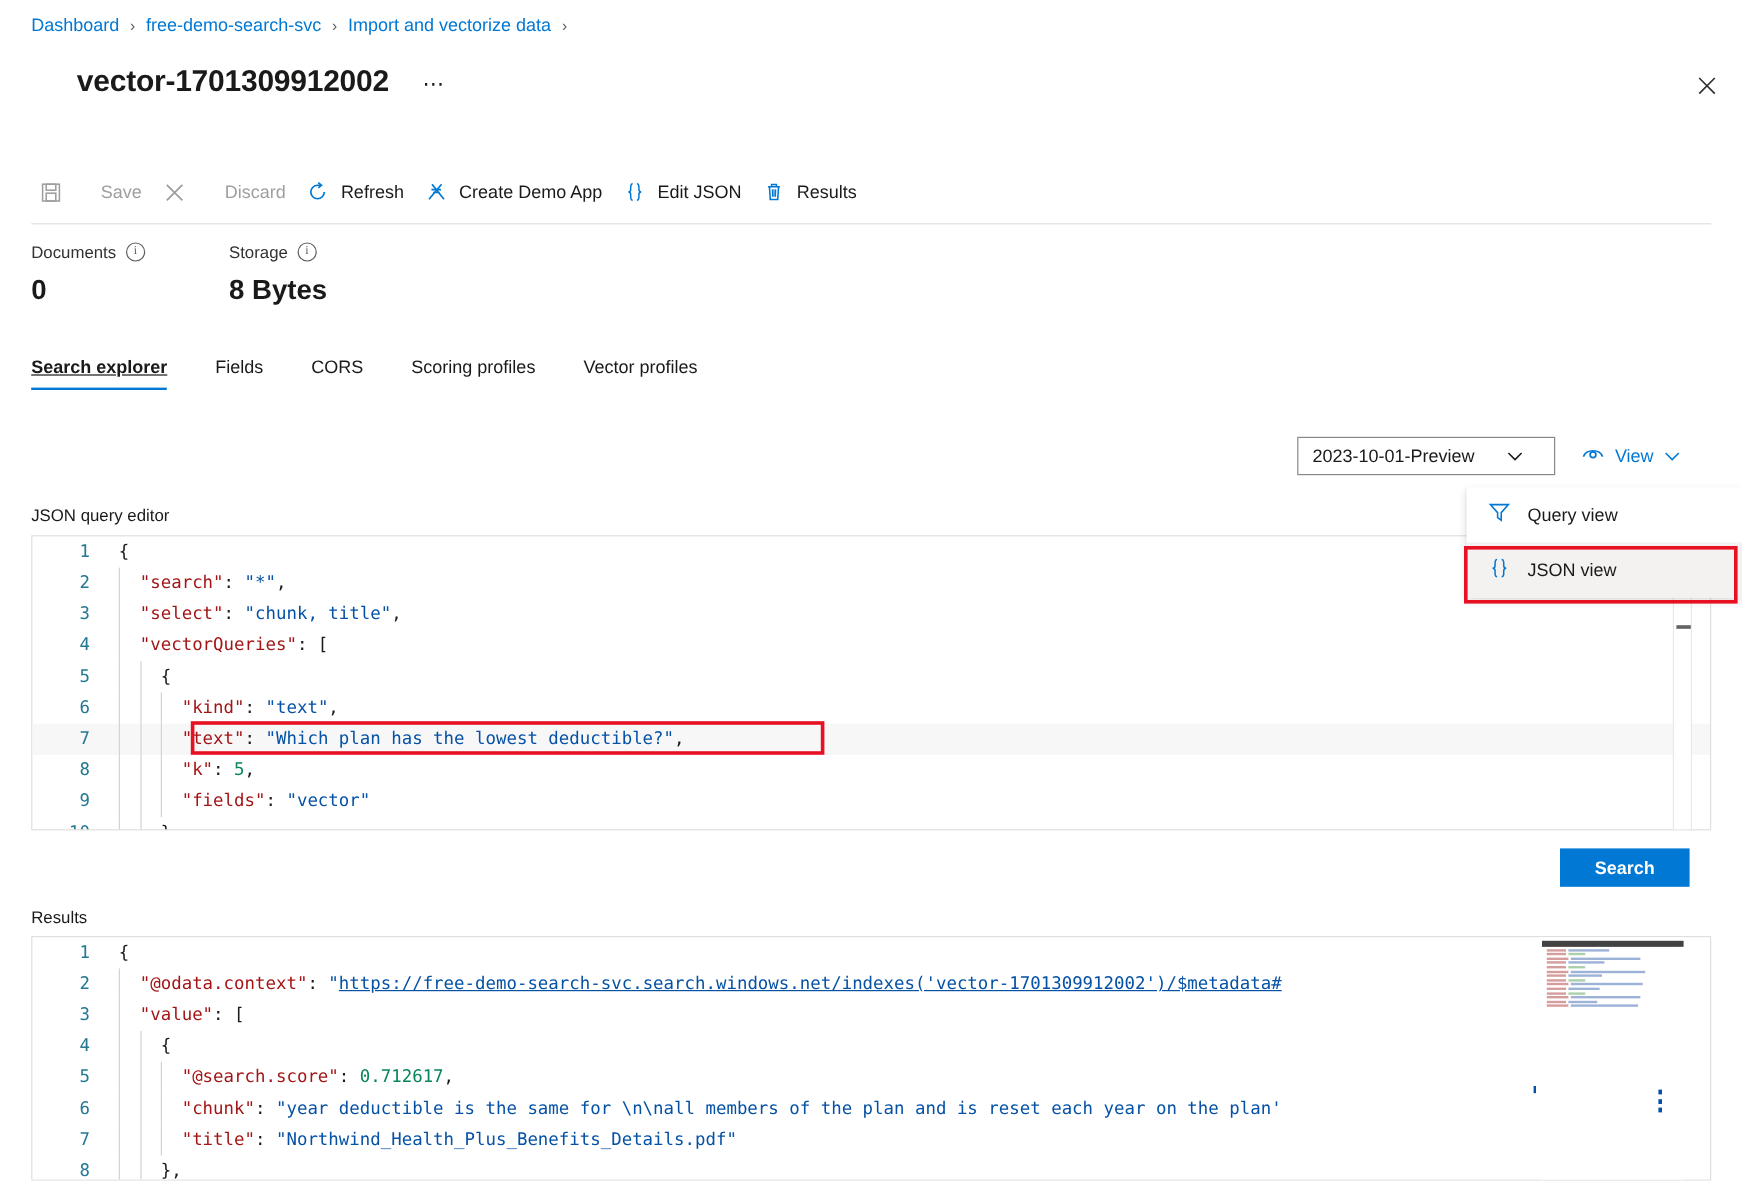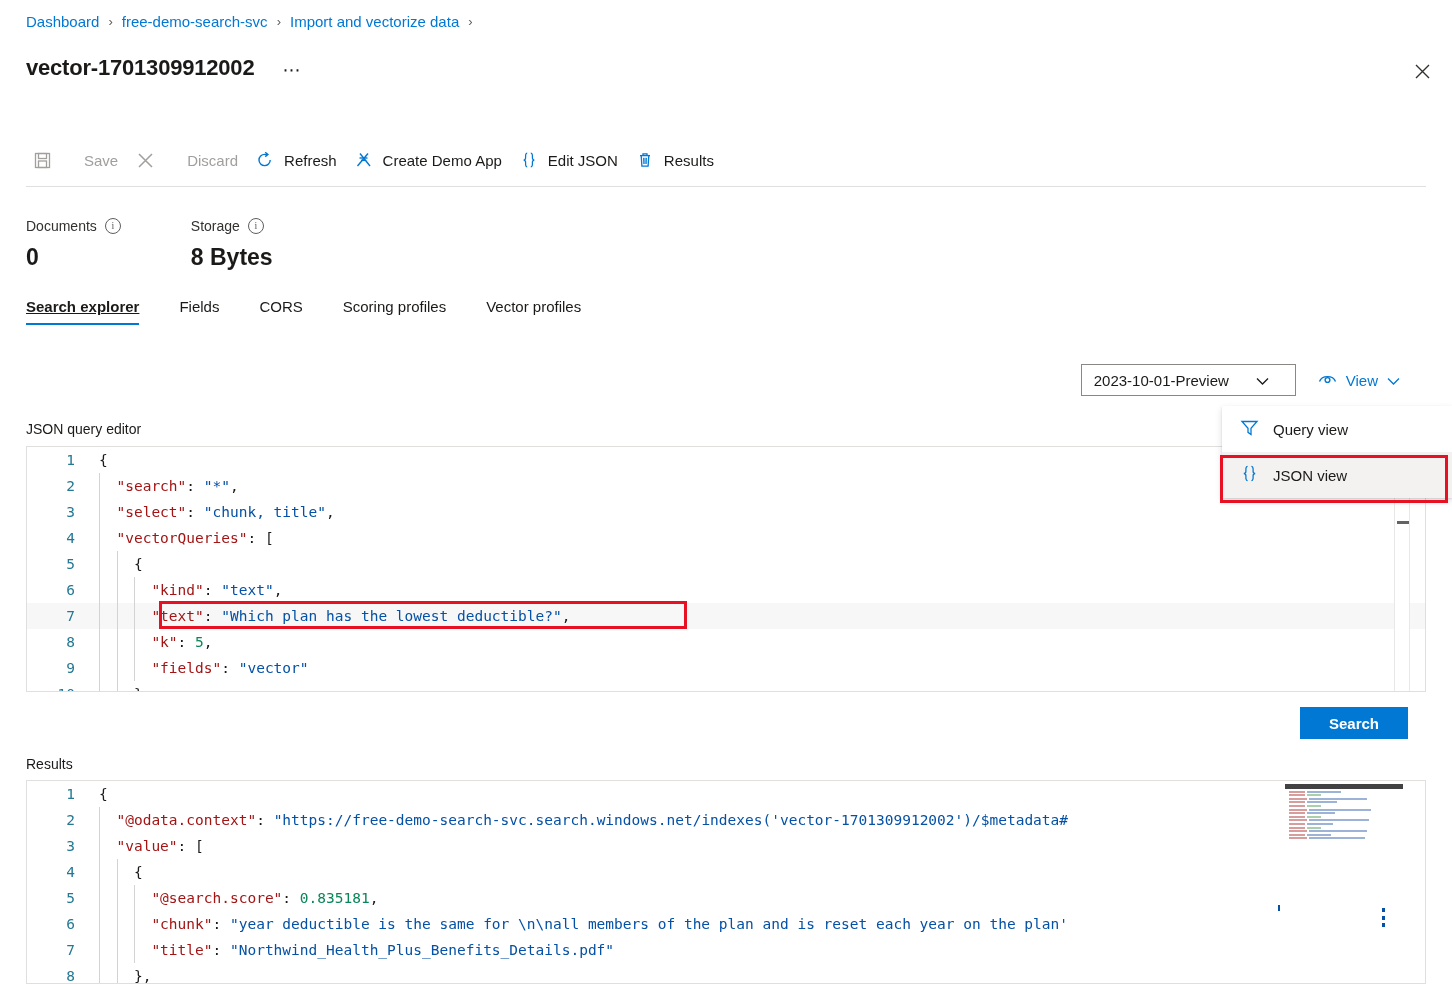--- a/index.html
+++ b/index.html
@@ -42,25 +42,26 @@
   
   .title-row {
     position: absolute;
     left: 26px;
     top: 50px;
     display: flex;
     align-items: center;
     gap: 22px;
   }
   .page-title {
-    font-size: 22px;
+    font-size: 25px;
     font-weight: 600;
     color: #1b1a19;
     letter-spacing: -0.2px;
     line-height: 36px;
+    margin-left: 38px;
   }
   .ellipsis-btn {
     font-size: 18px;
     color: #1b1a19;
     cursor: pointer;
     padding: 2px 6px;
     line-height: 12px;
     align-self: flex-end;
     margin-bottom: 8px;
   }
@@ -118,21 +119,20 @@
     display: flex;
     gap: 0;
   }
   .stat { margin-right: 70px; }
   .stat-label {
     font-size: 14px;
     color: #323130;
     display: flex;
     align-items: center;
     gap: 8px;
-    margin-top: 16px;
   }
   .info-ic {
     width: 14px; height: 14px;
     border: 1px solid #605e5c;
     border-radius: 50%;
     display: inline-flex; align-items: center; justify-content: center;
     font-size: 10px; color: #605e5c;
     font-family: "Liberation Serif", serif;
     line-height: 1;
     cursor: pointer;
@@ -278,21 +278,21 @@
     width: 1px;
     background: #d3d3d3;
     height: 26px;
     position: absolute;
     top: 0;
   }
   .tk-punct { color: #1b1a19; }
   .tk-key   { color: #a31515; }
   .tk-str   { color: #0451a5; }
   .tk-num   { color: #098658; }
-  .tk-link  { color: #0451a5; }
+  .tk-link  { color: #0451a5; text-decoration: underline; }
 
   
   #query-editor {
     left: 26px;
     top: 446px;
     width: 1400px;
     height: 246px;
   }
   #query-editor .ed-scroll-v {
     position: absolute;
@@ -561,21 +561,21 @@
 <button class="search-btn">Search</button>
 
 <div class="section-label" style="left:26px; top:756px;">Results</div>
 
 <div class="editor" id="results-editor">
   <div class="ed-rows" id="result-rows">
       <div class="ed-row"><div class="gutter">1</div><div class="code"><span></span><span class="tk-punct">{</span></div></div>
       <div class="ed-row"><div class="gutter">2</div><div class="code"><span class="ind-guide" style="left: 10px;"></span><span>  </span><span class="tk-key">"@odata.context"</span><span class="tk-punct">: </span><span class="tk-str">"</span><span class="tk-link">https://free-demo-search-svc.search.windows.net/indexes('vector-1701309912002')/$metadata#</span></div></div>
       <div class="ed-row"><div class="gutter">3</div><div class="code"><span class="ind-guide" style="left: 10px;"></span><span>  </span><span class="tk-key">"value"</span><span class="tk-punct">: [</span></div></div>
       <div class="ed-row"><div class="gutter">4</div><div class="code"><span class="ind-guide" style="left: 10px;"></span><span class="ind-guide" style="left: 27.5px;"></span><span>    </span><span class="tk-punct">{</span></div></div>
-      <div class="ed-row"><div class="gutter">5</div><div class="code"><span class="ind-guide" style="left: 10px;"></span><span class="ind-guide" style="left: 27.5px;"></span><span class="ind-guide" style="left: 45px;"></span><span>      </span><span class="tk-key">"@search.score"</span><span class="tk-punct">: </span><span class="tk-num">0.835181</span><span class="tk-punct">,</span></div></div>
+      <div class="ed-row"><div class="gutter">5</div><div class="code"><span class="ind-guide" style="left: 10px;"></span><span class="ind-guide" style="left: 27.5px;"></span><span class="ind-guide" style="left: 45px;"></span><span>      </span><span class="tk-key">"@search.score"</span><span class="tk-punct">: </span><span class="tk-num">0.712617</span><span class="tk-punct">,</span></div></div>
       <div class="ed-row"><div class="gutter">6</div><div class="code"><span class="ind-guide" style="left: 10px;"></span><span class="ind-guide" style="left: 27.5px;"></span><span class="ind-guide" style="left: 45px;"></span><span>      </span><span class="tk-key">"chunk"</span><span class="tk-punct">: </span><span class="tk-str">"year deductible is the same for \n\nall members of the plan and is reset each year on the plan'</span></div></div>
       <div class="ed-row"><div class="gutter">7</div><div class="code"><span class="ind-guide" style="left: 10px;"></span><span class="ind-guide" style="left: 27.5px;"></span><span class="ind-guide" style="left: 45px;"></span><span>      </span><span class="tk-key">"title"</span><span class="tk-punct">: </span><span class="tk-str">"Northwind_Health_Plus_Benefits_Details.pdf"</span></div></div>
       <div class="ed-row"><div class="gutter">8</div><div class="code"><span class="ind-guide" style="left: 10px;"></span><span class="ind-guide" style="left: 27.5px;"></span><span>    </span><span class="tk-punct">},</span></div></div>
     </div>
   <div class="minimap">
       <div class="mm-line" style="left: 2px; width: 46px; top: 6px; background: rgb(201, 123, 123); opacity: 0.75;"></div>
       <div class="mm-line" style="left: 50px; width: 60px; top: 6px; background: rgb(123, 154, 201); opacity: 0.75;"></div>
       <div class="mm-line" style="left: 112px; width: 6px; top: 6px; background: rgb(143, 191, 143); opacity: 0.75;"></div>
       <div class="mm-line" style="left: 6px; width: 16px; top: 9.6px; background: rgb(201, 123, 123); opacity: 0.75;"></div>
       <div class="mm-line" style="left: 24px; width: 34px; top: 9.6px; background: rgb(123, 154, 201); opacity: 0.75;"></div>

